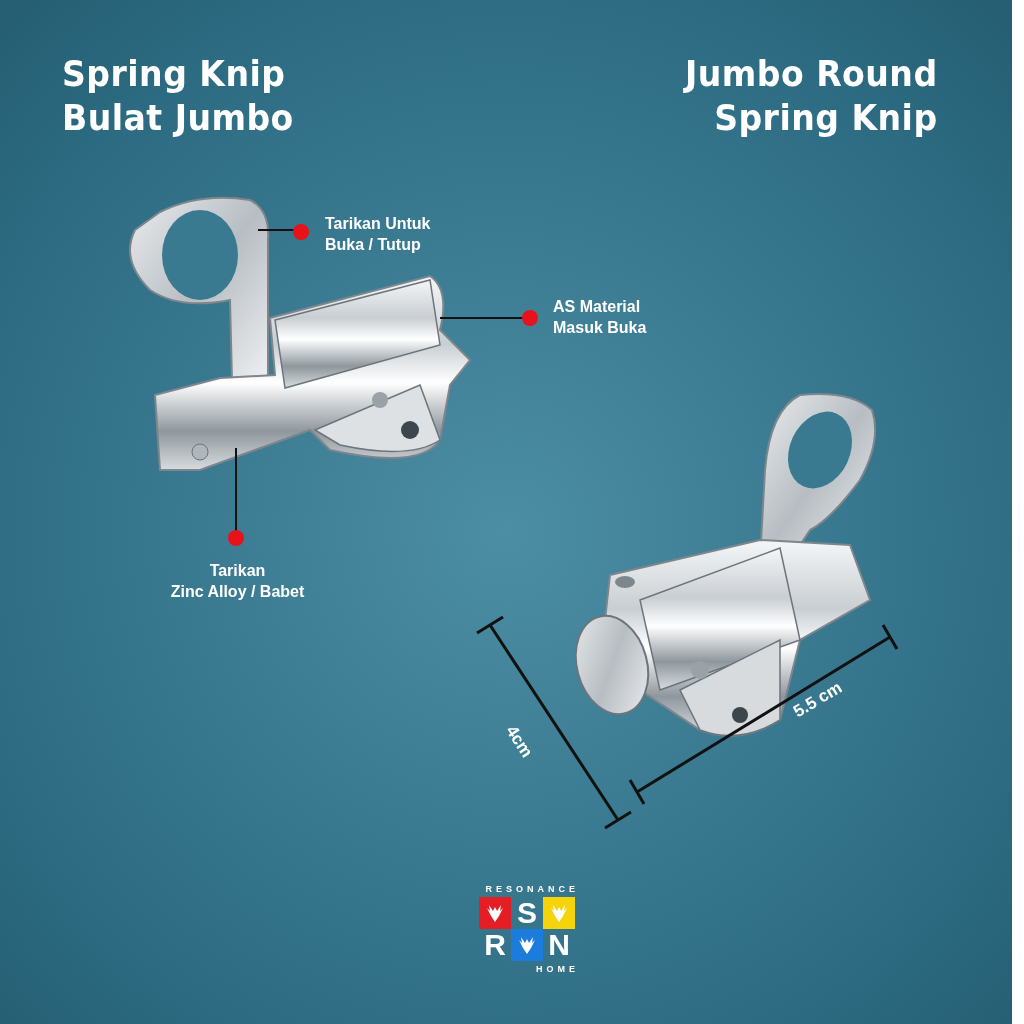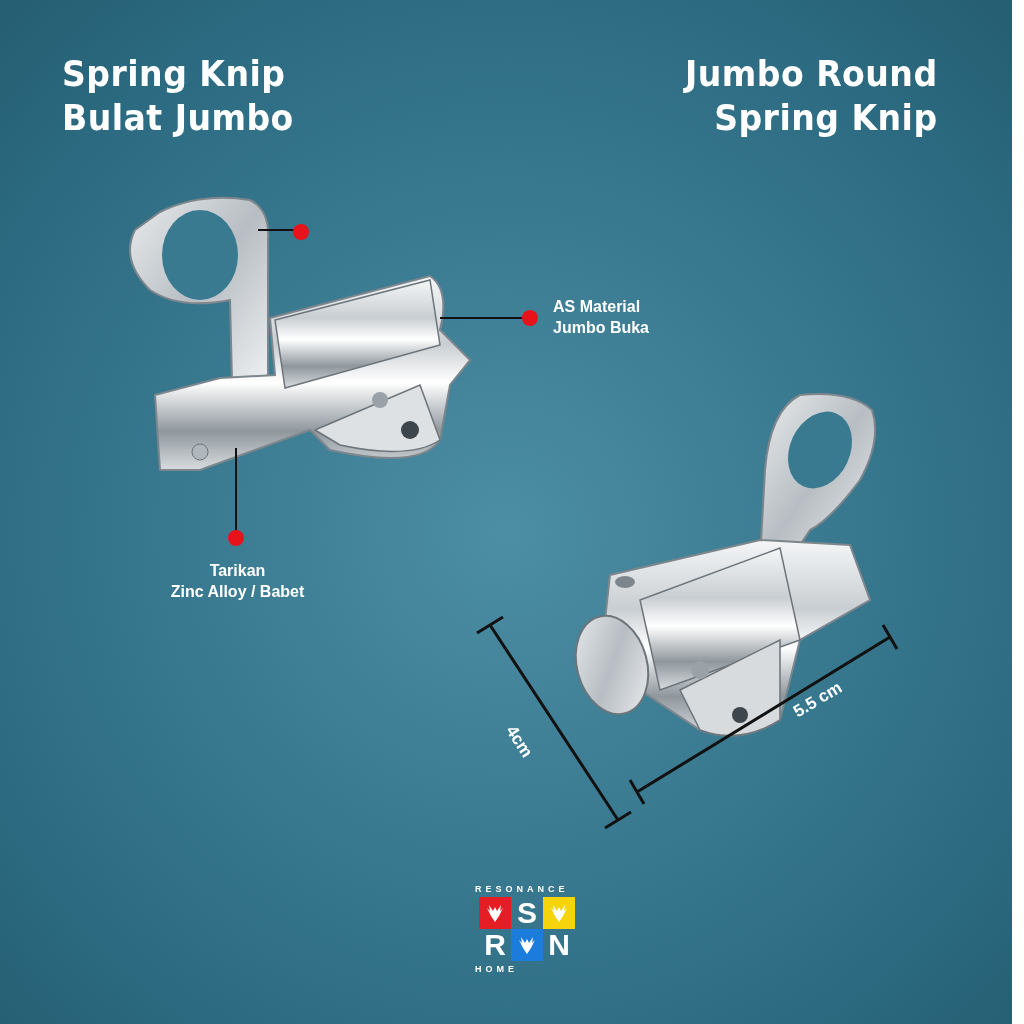--- a/index.html
+++ b/index.html
@@ -9,21 +9,21 @@
   .title{position:absolute;color:#fff;font-family:"DejaVu Sans",sans-serif;font-weight:bold;font-size:36px;line-height:44px;letter-spacing:0.5px;transform:scaleX(0.92);}
   .title-left{left:62px;top:52px;transform-origin:left top;}
   .title-right{right:74px;top:52px;text-align:right;transform-origin:right top;}
   .title span{display:block;}
   .callout{position:absolute;color:#fff;font-weight:bold;font-size:16px;line-height:21px;}
   .callout span{display:block;}
   .dot{position:absolute;width:16px;height:16px;border-radius:50%;background:#e8121b;}
   svg{position:absolute;left:0;top:0;}
   .dim-label{position:absolute;color:#fff;font-weight:bold;font-size:17px;}
   .logo{position:absolute;left:475px;top:884px;width:104px;}
-  .logo .small{color:#fff;font-weight:bold;font-size:9px;letter-spacing:4px;text-align:left;}
+  .logo .small{color:#fff;font-weight:bold;font-size:9px;letter-spacing:4px;text-align:right;}
   .logo .grid{display:grid;grid-template-columns:repeat(3,32px);grid-template-rows:32px 32px;gap:0;justify-content:center;margin:3px 0;}
   .cell{width:32px;height:32px;display:flex;align-items:center;justify-content:center;color:#fff;font-weight:bold;font-size:30px;}
   .red{background:#e41e24;} .yellow{background:#f6d40b;} .blue{background:#1c7cdc;}
   .crest{width:22px;height:22px;}
 </style>
 </head>
 <body>
 
 <div class="canvas">
 
@@ -88,23 +88,27 @@
       <line x1="637" y1="792" x2="890" y2="637"></line>
       <line x1="630" y1="780" x2="644" y2="804"></line>
       <line x1="883" y1="625" x2="897" y2="649"></line>
     </g>
   </svg>
 
   <div class="dot" style="left:293px;top:224px;"></div>
   <div class="dot" style="left:522px;top:310px;"></div>
   <div class="dot" style="left:228px;top:530px;"></div>
 
+  <div class="callout" style="left:325px;top:213px;">
+    <span>Tarikan Untuk</span>
+    <span>Buka / Tutup</span>
+  </div>
   <div class="callout" style="left:553px;top:296px;">
     <span>AS Material</span>
-    <span>Jumbo Buka</span>
+    <span>Masuk Buka</span>
   </div>
   <div class="callout" style="left:150px;top:560px;width:175px;text-align:center;">
     <span>Tarikan</span>
     <span>Zinc Alloy / Babet</span>
   </div>
 
   <div class="dim-label" style="left:518px;top:722px;transform:rotate(57deg);transform-origin:left top;">4cm</div>
   <div class="dim-label" style="left:790px;top:705px;transform:rotate(-31deg);transform-origin:left top;">5.5 cm</div>
 
   <div class="logo">

